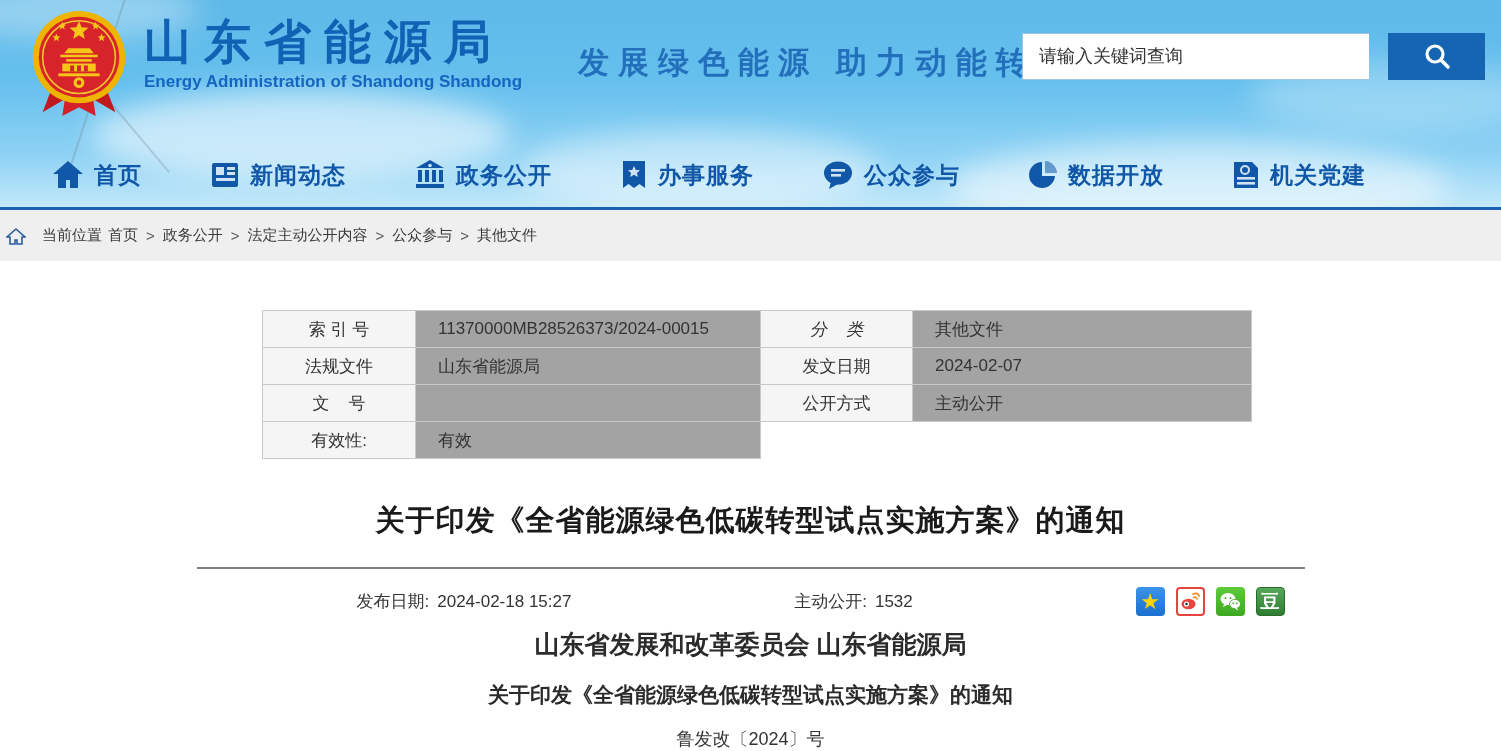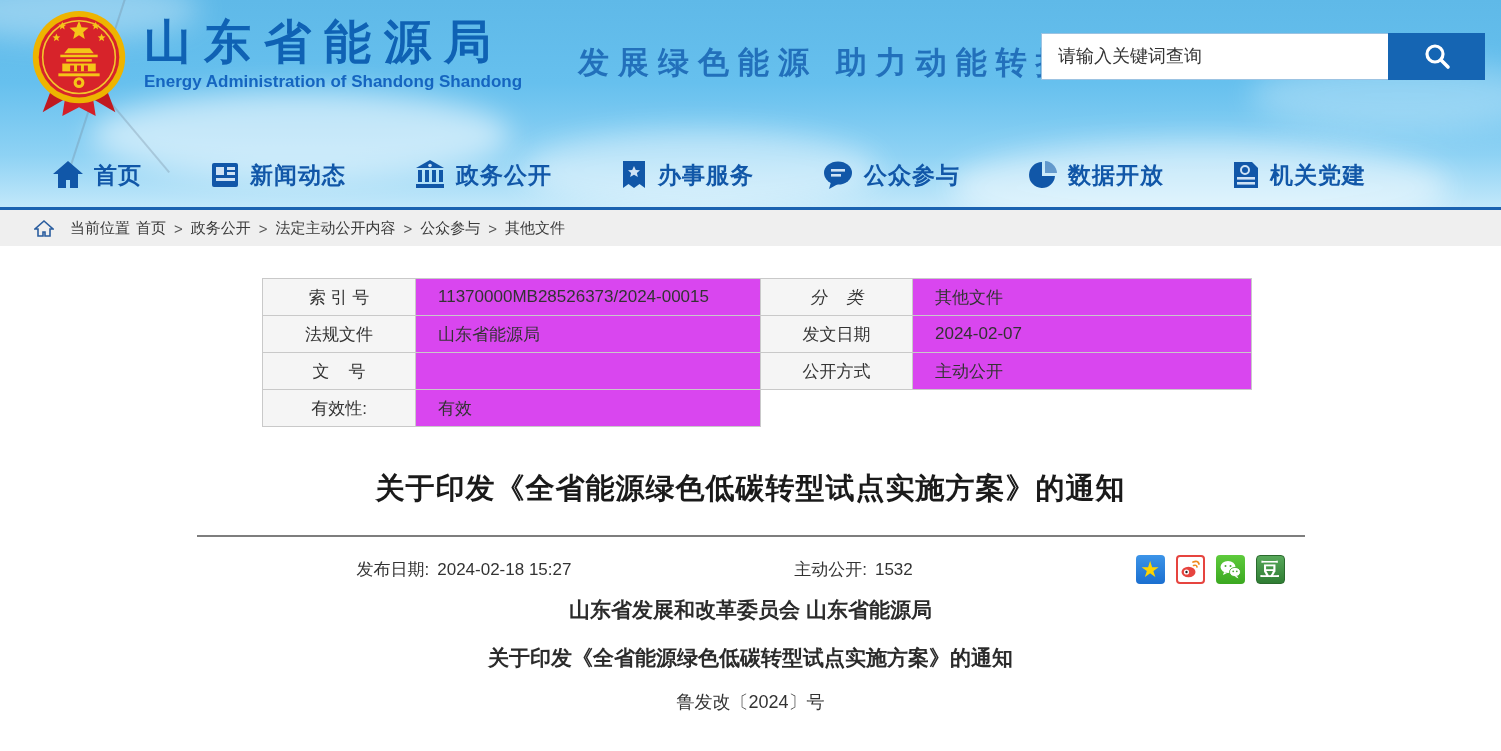--- a/index.html
+++ b/index.html
@@ -22,21 +22,21 @@
   .turbine-line{ position:absolute; width:2px; height:190px; background:rgba(110,130,150,.30); }
   .t1{ left:96px; top:-10px; transform:rotate(18deg); }
   .t2{ left:120px; top:40px; transform:rotate(-40deg); height:150px; }
 
   .header-top{ position:relative; display:flex; align-items:flex-start; padding:8px 18px 0 28px; }
   .emblem{ width:102px; height:114px; flex:0 0 auto; }
   .brand{ margin-left:14px; padding-top:6px; }
   .site-name{ font-size:47px; font-weight:bold; color:#0f62b4; letter-spacing:13px; line-height:1.2; white-space:nowrap; }
   .site-name-en{ font-size:17px; font-weight:bold; color:#1565c0; margin-top:2px; white-space:nowrap; }
   .slogan{ font-size:31px; font-weight:bold; color:#2270bb; letter-spacing:9px; margin:34px 0 0 56px; white-space:nowrap; }
-  .search{ position:absolute; right:16px; top:33px; display:flex; }
+  .search{ position:absolute; right:16px; top:33px; display:flex;gap:19px; }
   .search input{
     width:347px; height:47px; border:1px solid #9cc3e2; border-right:none; outline:none;
     font-size:18px; padding:0 16px; color:#222; font-family:inherit; background:#fff;
   }
   .search input::placeholder{ color:#333; opacity:1; }
   .search button{
     width:97px; height:47px; background:#1565b3; border:none; cursor:pointer;
     display:flex; align-items:center; justify-content:center;
   }
 
@@ -45,34 +45,34 @@
     position:absolute; left:0; right:0; bottom:0; height:58px;
     display:flex; align-items:center; justify-content:space-between;
     padding:0 135px 6px 52px;
   }
   .nav-item{ display:flex; align-items:center; gap:10px; text-decoration:none; cursor:pointer; white-space:nowrap; }
   .nav-item span.lbl{ font-size:23px; font-weight:bold; color:#1157a8; letter-spacing:1px; }
   .nav-icon{ display:flex; }
 
   
   .breadcrumb{
-    height:36px; background:#efefef; display:flex; align-items:center;
-    padding-left:34px; font-size:15px; color:#3a3a3a; gap:6px;
+    height:51px; background:#efefef; display:flex; align-items:center;
+    padding-left:6px; font-size:15px; color:#3a3a3a; gap:6px;
   }
   .breadcrumb .crumb{ color:#3a3a3a; text-decoration:none; cursor:pointer; }
   .breadcrumb .crumb.current{ cursor:default; }
   .breadcrumb .sep{ color:#555; margin:0 2px; }
   .bc-home{ margin-right:10px; display:flex; }
 
   
   .doc-table{
-    border-collapse:collapse; margin:32px 0 0 262px; table-layout:fixed;
+    border-collapse:collapse; margin:49px 0 0 262px; table-layout:fixed;
     font-size:17px; color:#333;
   }
-  .doc-table td{ border:1px solid #c9c9c9; height:37px; padding:0 4px 0 22px; background:#d946ef; }
+  .doc-table td{ border:1px solid #c9c9c9; height:37px; padding:0 4px 0 22px; background:#a3a3a3; }
   .doc-table td.lab{ background:#f5f5f5; text-align:center; padding:0 6px; white-space:pre; }
   .doc-table td.ghost{ border:none; background:transparent; }
   .w-lab1{ width:153px; } .w-val1{ width:345px; } .w-lab2{ width:152px;font-style:italic; } .w-val2{ width:339px; }
 
   
   .article-title{
     margin-top:42px; text-align:center; font-size:29px; font-weight:bold; color:#1a1a1a; letter-spacing:1px;
   }
   .title-rule{ width:1108px; height:2px; background:#7e7e7e; margin:26px auto 0 auto; }
   .meta-row{
@@ -82,21 +82,21 @@
   .meta-item{ white-space:nowrap; }
   .meta-item .val{ margin-left:8px; }
   .share-icons{ display:flex; gap:11px; align-items:center; }
   .si{ width:29px; height:29px; border-radius:4px; display:flex; align-items:center; justify-content:center; cursor:pointer; }
   .si.qzone{ background:linear-gradient(180deg,#3c94e8,#1b6fd0); color:#ffd400; font-size:22px; line-height:1; }
   .si.weibo{ background:#fff; border:2px solid #e6443f; width:29px; }
   .si.wechat{ background:linear-gradient(180deg,#5ecb3c,#3ba820); }
   .si.douban{ background:linear-gradient(180deg,#57a85a,#2f7d33); color:#fff; font-size:19px; font-weight:bold; border:1px solid #2a6b2d; }
 
   .body-line{ text-align:center; color:#2b2b2b; }
-  .body-line.b1{ font-size:21px; font-weight:bold; }
+  .body-line.b1{ font-size:25px; font-weight:bold; }
   .body-line.b2{ margin-top:20px; font-size:21px; font-weight:bold; }
   .body-line.b3{ margin-top:18px; font-size:18px; font-weight:normal; color:#333; }
 </style>
 </head>
 <body>
 
 <header class="site-header">
   <div class="cloud c1"></div>
   <div class="cloud c2"></div>
   <div class="cloud c3"></div>

